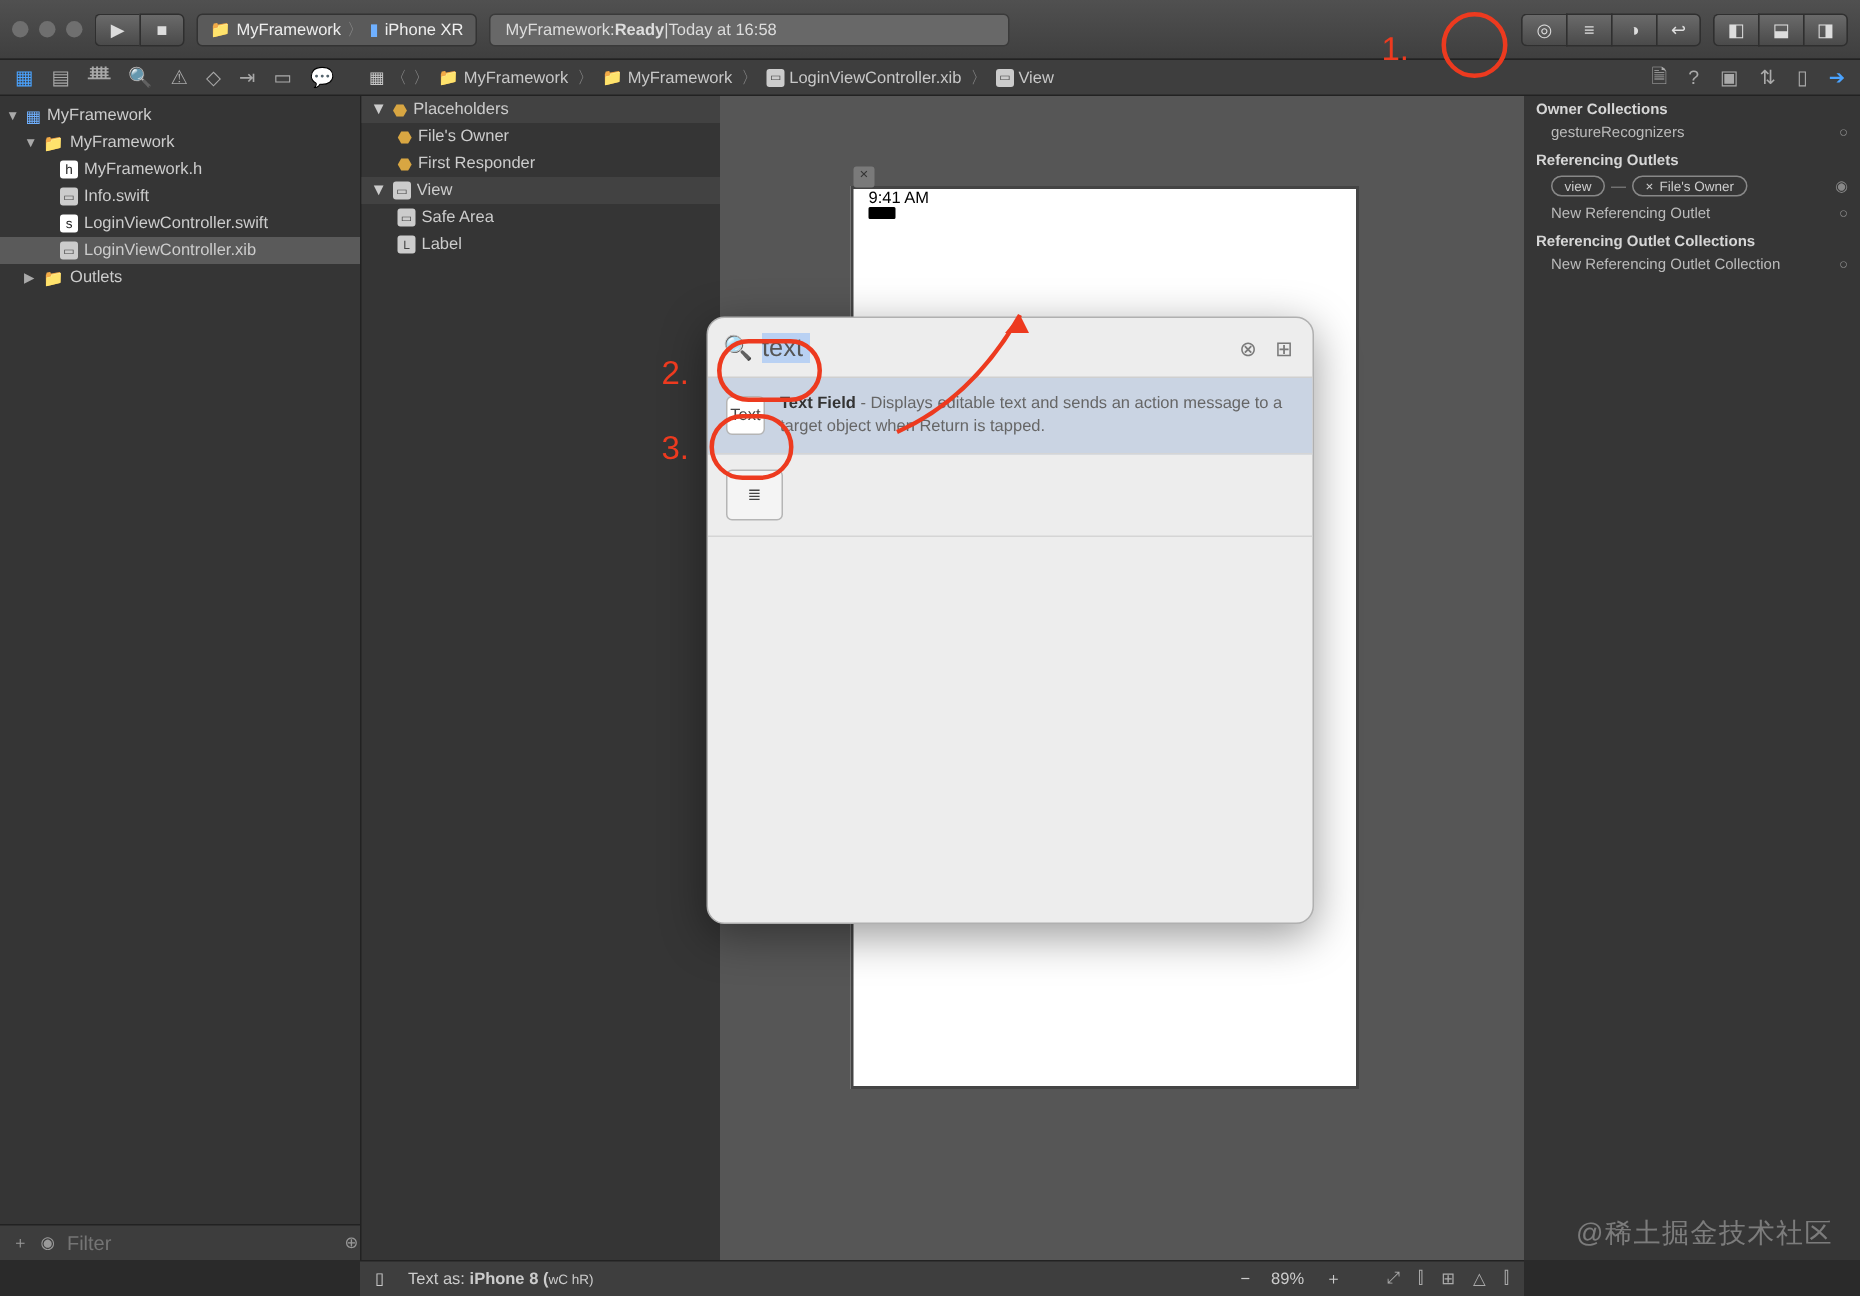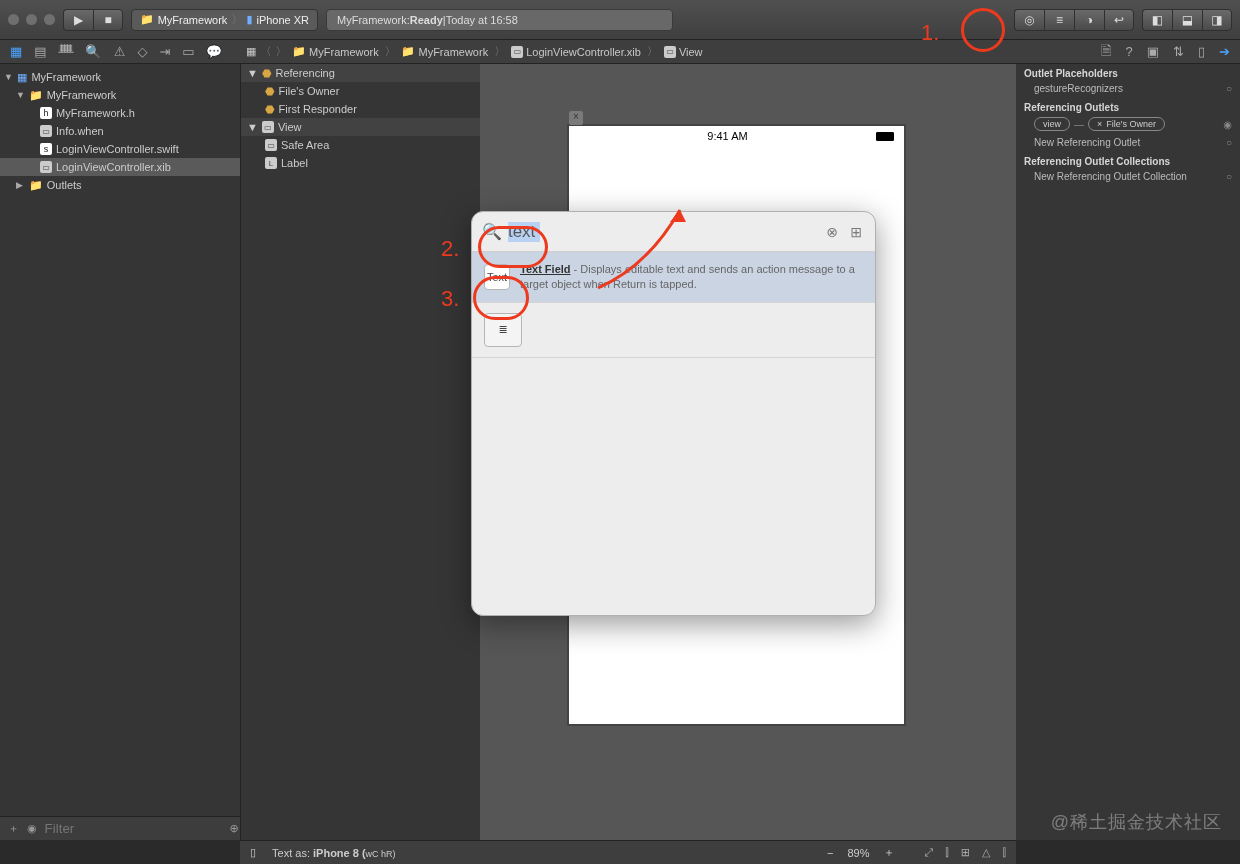--- a/index.html
+++ b/index.html
@@ -39,36 +39,36 @@
 .row.sel-xib { background:#5a5a5a; }
 .swift-ic { width:12px; height:12px; background:#fff; color:#222; font-size:9px; display:inline-flex; align-items:center; justify-content:center; border-radius:2px; }
 .xib-ic { width:12px; height:12px; background:#ccc; font-size:8px; display:inline-flex; align-items:center; justify-content:center; border-radius:2px; color:#444; }
 
 
 .out-hdr { background:#424242; height:18px; display:flex; align-items:center; padding-left:6px; gap:4px; font-size:11px; }
 
 
 .device { position:absolute; left:87px; top:60px; width:339px; height:602px; border:2px solid #444; background:#fff; }
 .dev-close { position:absolute; left:0; top:-15px; width:14px; height:14px; background:#7a7a7a; color:#333; font-size:10px; text-align:center; line-height:12px; border-radius:2px; }
-.dev-status { height:20px; display:flex; align-items:center; justify-content:space-between; padding:0 10px; font-size:11px; color:#000; }
+.dev-status { height:20px; display:flex; align-items:flex-start; justify-content:space-between; padding:0 10px; font-size:11px; color:#000;flex-direction:column; }
 .bat { width:18px; height:9px; border:1px solid #000; border-radius:1px; display:inline-block; background:#000; }
 
 
 .library { position:absolute; left:-9px; top:147px; width:405px; height:405px; background:#ededed; border:1px solid #b0b0b0; border-radius:12px; box-shadow:0 8px 30px rgba(0,0,0,.4); overflow:hidden; display:flex; flex-direction:column; }
 .lib-search-row { height:40px; display:flex; align-items:center; padding:0 10px; gap:6px; border-bottom:1px solid #cfcfcf; }
 .lib-search-ic { font-size:16px; color:#6a6a6a; }
 .lib-search { flex:1; border:none; background:transparent; font-size:17px; color:#555; outline:none; }
 .lib-search.hl-sel::selection { background:#b3d4ff; }
 .lib-clear-ic, .lib-grid-ic { width:18px; color:#7a7a7a; font-size:14px; text-align:center; }
 .lib-item { display:flex; align-items:center; gap:10px; padding:10px 12px; border-bottom:1px solid #d5d5d5; }
 .lib-item.sel { background:#cad4e3; }
 .lib-thumb { width:38px; height:26px; border:1px solid #b5b5b5; border-radius:4px; background:#fff; display:flex; align-items:center; justify-content:center; font-size:11px; color:#444; }
 .lib-thumb.tv { height:34px; background:#f4f4f4; }
 .lib-text { font-size:11px; color:#666; line-height:1.35; }
-.lib-text b { color:#333;text-decoration:underline; }
+.lib-text b { color:#333; }
 
 
 .insp-sec { padding:4px 8px 2px; color:#d6d6d6; font-weight:600; font-size:10px; }
 .insp-row { padding:2px 8px 4px 18px; color:#bbb; display:flex; align-items:center; gap:6px; }
 .insp-row .o { margin-left:auto; color:#888; }
 .conn-pill { display:flex; align-items:center; gap:4px; }
 .pill { border:1px solid #888; border-radius:8px; padding:0 8px; height:14px; display:flex; align-items:center; font-size:9px; color:#ccc; }
 
 
 .filterbar { height:24px; background:#3d3d3d; border-top:1px solid #222; display:flex; align-items:center; padding:0 8px; gap:8px; color:#999; font-size:11px; }
@@ -188,21 +188,21 @@
           <span class="disclosure">▼</span>
           <span class="folder-ic">📁</span>
           <span>MyFramework</span>
         </div>
       <div class="row" style="padding-left:40px">
           <span class="swift-ic">h</span>
           <span>MyFramework.h</span>
         </div>
       <div class="row" style="padding-left:40px">
           <span class="xib-ic">▭</span>
-          <span>Info.when</span>
+          <span>Info.swift</span>
         </div>
       <div class="row" style="padding-left:40px">
           <span class="swift-ic">s</span>
           <span>LoginViewController.swift</span>
         </div>
       <div class="row sel-xib" style="padding-left:40px">
           <span class="xib-ic">▭</span>
           <span>LoginViewController.xib</span>
         </div>
       <div class="row" style="padding-left:16px">
@@ -217,21 +217,21 @@
       <input placeholder="Filter" style="">
       <span>⊕</span>
       <span>▣</span>
     </div>
   </div>
 
   <div class="col-outline">
     <div class="out-hdr">
         <span class="disclosure">▼</span>
         <span style="color:#d8a642">⬣</span>
-        <span>Referencing</span>
+        <span>Placeholders</span>
       </div>
     <div class="row" style="padding-left:24px">
         <span style="color:#d8a642">⬣</span>
         <span>File's Owner</span>
       </div>
     <div class="row" style="padding-left:24px">
         <span style="color:#d8a642">⬣</span>
         <span>First Responder</span>
       </div>
     <div class="out-hdr">
@@ -271,21 +271,21 @@
         <div class="lib-thumb">Text</div>
         <div class="lib-text"><b>Text Field</b><span> - Displays editable text and sends an action message to a target object when Return is tapped.</span></div>
       </div>
       <div class="lib-item">
         <div class="lib-thumb tv">≣</div>
       </div>
     </div>
   </div>
 
   <div class="col-inspector">
-    <div class="insp-sec">Outlet Placeholders</div>
+    <div class="insp-sec">Owner Collections</div>
     <div class="insp-row">
         <span>gestureRecognizers</span>
         <span class="o">○</span>
       </div>
 
     <div class="insp-sec">Referencing Outlets</div>
     <div class="insp-row conn-pill">
       <span class="pill">view</span>
       <span style="color:#888">—</span>
       <span class="pill">

